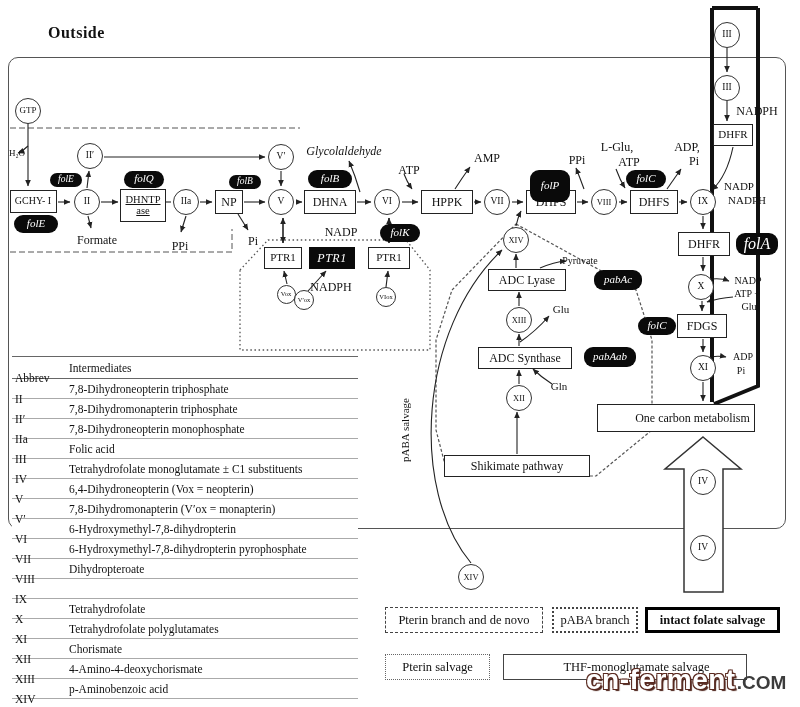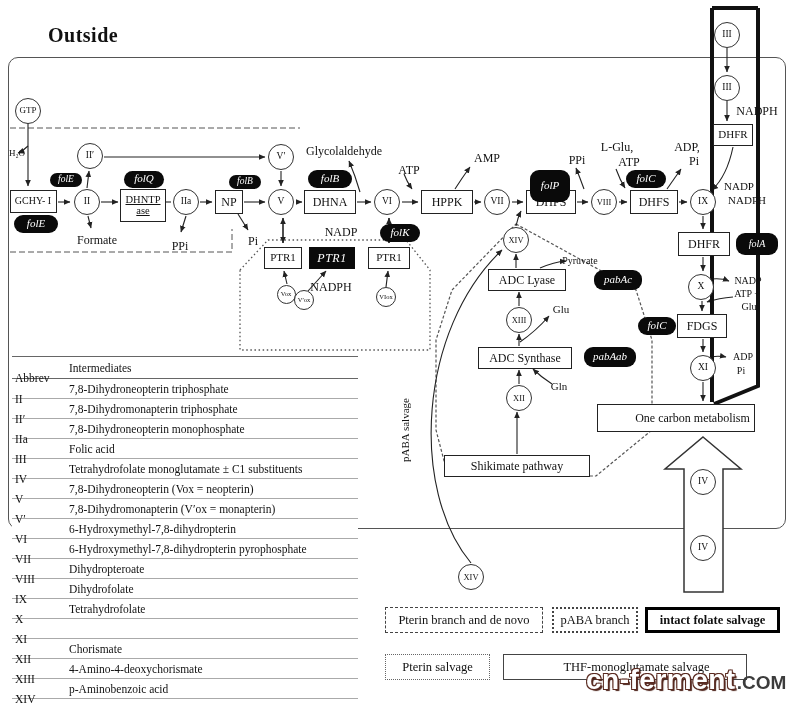--- a/index.html
+++ b/index.html
@@ -1,18 +1,18 @@
 <!DOCTYPE html>
 <html><head>
 <meta charset="utf-8">
 <style>
   body{margin:0;background:#fff;}
   #stage{position:relative;width:800px;height:707px;overflow:hidden;background:#fff;
          font-family:"Liberation Serif","DejaVu Serif",serif;color:#111;}
-  .outside{position:absolute;left:48px;top:24px;font-weight:bold;font-size:20px;letter-spacing:.5px;z-index:4;}
+  .outside{position:absolute;left:48px;top:24px;font-weight:bold;font-size:16px;letter-spacing:.5px;z-index:4;}
   .cellbox{position:absolute;left:8px;top:57px;width:776px;height:470px;border:1.5px solid #555;border-radius:10px;z-index:1;}
   #wires{position:absolute;left:0;top:0;z-index:2;}
   #nodes{position:absolute;left:0;top:0;width:800px;height:707px;z-index:3;pointer-events:none;}
   .node{position:absolute;display:flex;align-items:center;justify-content:center;text-align:center;
         box-sizing:border-box;line-height:1.05;}
   .circle{border:1.3px solid #333;border-radius:50%;background:#fff;font-size:9.5px;}
   .oxc{border:1px solid #333;border-radius:50%;background:#fff;font-size:6.5px;}
   .box{border:1.3px solid #222;background:#fff;font-size:12px;padding:0 1px;}
   .pill{background:#0a0a0a;color:#fff;font-style:italic;border-radius:9px;font-size:11px;}
   .pillbox{background:#0a0a0a;color:#fff;font-style:italic;font-size:12px;letter-spacing:.5px;}
@@ -167,29 +167,29 @@
       <div class="node box" style="left: 444px; top: 455px; width: 146px; height: 22px;">Shikimate pathway</div>
       <div class="node box" style="left: 597px; top: 404px; width: 158px; height: 28px; padding-left: 34px;">One carbon metabolism</div>
       <div class="node pill" style="left: 14px; top: 215px; width: 44px; height: 18px;">folE</div>
       <div class="node pill" style="left: 50px; top: 173px; width: 32px; height: 14px; font-size: 9.5px;">folE</div>
       <div class="node pill" style="left: 124px; top: 170.5px; width: 40px; height: 17px;">folQ</div>
       <div class="node pill" style="left: 229px; top: 175px; width: 32px; height: 14px; font-size: 9.5px;">folB</div>
       <div class="node pill" style="left: 308px; top: 170px; width: 44px; height: 18px;">folB</div>
       <div class="node pill" style="left: 380px; top: 224px; width: 40px; height: 18px;">folK</div>
       <div class="node pill" style="left: 530px; top: 170px; width: 40px; height: 32px;">folP</div>
       <div class="node pill" style="left: 626px; top: 170px; width: 40px; height: 18px;">folC</div>
-      <div class="node pill" style="left: 736px; top: 233px; width: 42px; height: 22px; font-size: 10px; text-align: center;">folA</div>
+      <div class="node pill" style="left: 736px; top: 233px; width: 42px; height: 22px; font-size: 16px; text-align: center;">folA</div>
       <div class="node pill" style="left: 638px; top: 317px; width: 38px; height: 18px;">folC</div>
       <div class="node pill" style="left: 594px; top: 270px; width: 48px; height: 20px;">pabAc</div>
       <div class="node pill" style="left: 584px; top: 347px; width: 52px; height: 20px;">pabAab</div>
       <div class="node text" style="left: 2px; top: 148px; width: 30px; height: 12px; font-size: 9px;">H₂O</div>
       <div class="node text" style="left: 65px; top: 233px; width: 64px; height: 14px;">Formate</div>
       <div class="node text" style="left: 165px; top: 239px; width: 30px; height: 14px;">PPi</div>
       <div class="node text" style="left: 243px; top: 234px; width: 20px; height: 14px;">Pi</div>
-      <div class="node text" style="left: 293px; top: 144px; width: 102px; height: 14px;">Glycolaldehyde</div>
+      <div class="node text" style="left: 293px; top: 144px; width: 102px; height: 14px; font-style: italic;">Glycolaldehyde</div>
       <div class="node text" style="left: 317px; top: 225px; width: 48px; height: 14px;">NADP</div>
       <div class="node text" style="left: 303px; top: 280px; width: 56px; height: 14px;">NADPH</div>
       <div class="node text" style="left: 392px; top: 163px; width: 34px; height: 14px;">ATP</div>
       <div class="node text" style="left: 468px; top: 151px; width: 38px; height: 14px;">AMP</div>
       <div class="node text" style="left: 562px; top: 153px; width: 30px; height: 14px;">PPi</div>
       <div class="node text" style="left: 595px; top: 140px; width: 44px; height: 14px;">L-Glu,</div>
       <div class="node text" style="left: 612px; top: 155px; width: 34px; height: 14px;">ATP</div>
       <div class="node text" style="left: 668px; top: 140px; width: 38px; height: 14px;">ADP,</div>
       <div class="node text" style="left: 684px; top: 154px; width: 20px; height: 14px;">Pi</div>
       <div class="node text" style="left: 729px; top: 104px; width: 56px; height: 14px;">NADPH</div>
@@ -227,48 +227,48 @@
         <div class="trow">
           <span class="c1">III</span>
           <span class="c2">Folic acid</span>
         </div>
         <div class="trow">
           <span class="c1">IV</span>
           <span class="c2">Tetrahydrofolate monoglutamate ± C1 substituents</span>
         </div>
         <div class="trow">
           <span class="c1">V</span>
-          <span class="c2">7,8-Dihydroneopterin (Vox = neopterin)</span>
+          <span class="c2">6,4-Dihydroneopterin (Vox = neopterin)</span>
         </div>
         <div class="trow">
           <span class="c1">V′</span>
           <span class="c2">7,8-Dihydromonapterin (V′ox = monapterin)</span>
         </div>
         <div class="trow">
           <span class="c1">VI</span>
           <span class="c2">6-Hydroxymethyl-7,8-dihydropterin</span>
         </div>
         <div class="trow">
           <span class="c1">VII</span>
           <span class="c2">6-Hydroxymethyl-7,8-dihydropterin pyrophosphate</span>
         </div>
         <div class="trow">
           <span class="c1">VIII</span>
           <span class="c2">Dihydropteroate</span>
         </div>
         <div class="trow">
           <span class="c1">IX</span>
-          <span class="c2">Dihydrofolate</span>
         </div>
         <div class="trow">
           <span class="c1">X</span>
           <span class="c2">Tetrahydrofolate</span>
         </div>
         <div class="trow">
           <span class="c1">XI</span>
+          <span class="c2">Tetrahydrofolate polyglutamates</span>
         </div>
         <div class="trow">
           <span class="c1">XII</span>
           <span class="c2">Chorismate</span>
         </div>
         <div class="trow">
           <span class="c1">XIII</span>
           <span class="c2">4-Amino-4-deoxychorismate</span>
         </div>
         <div class="trow">

